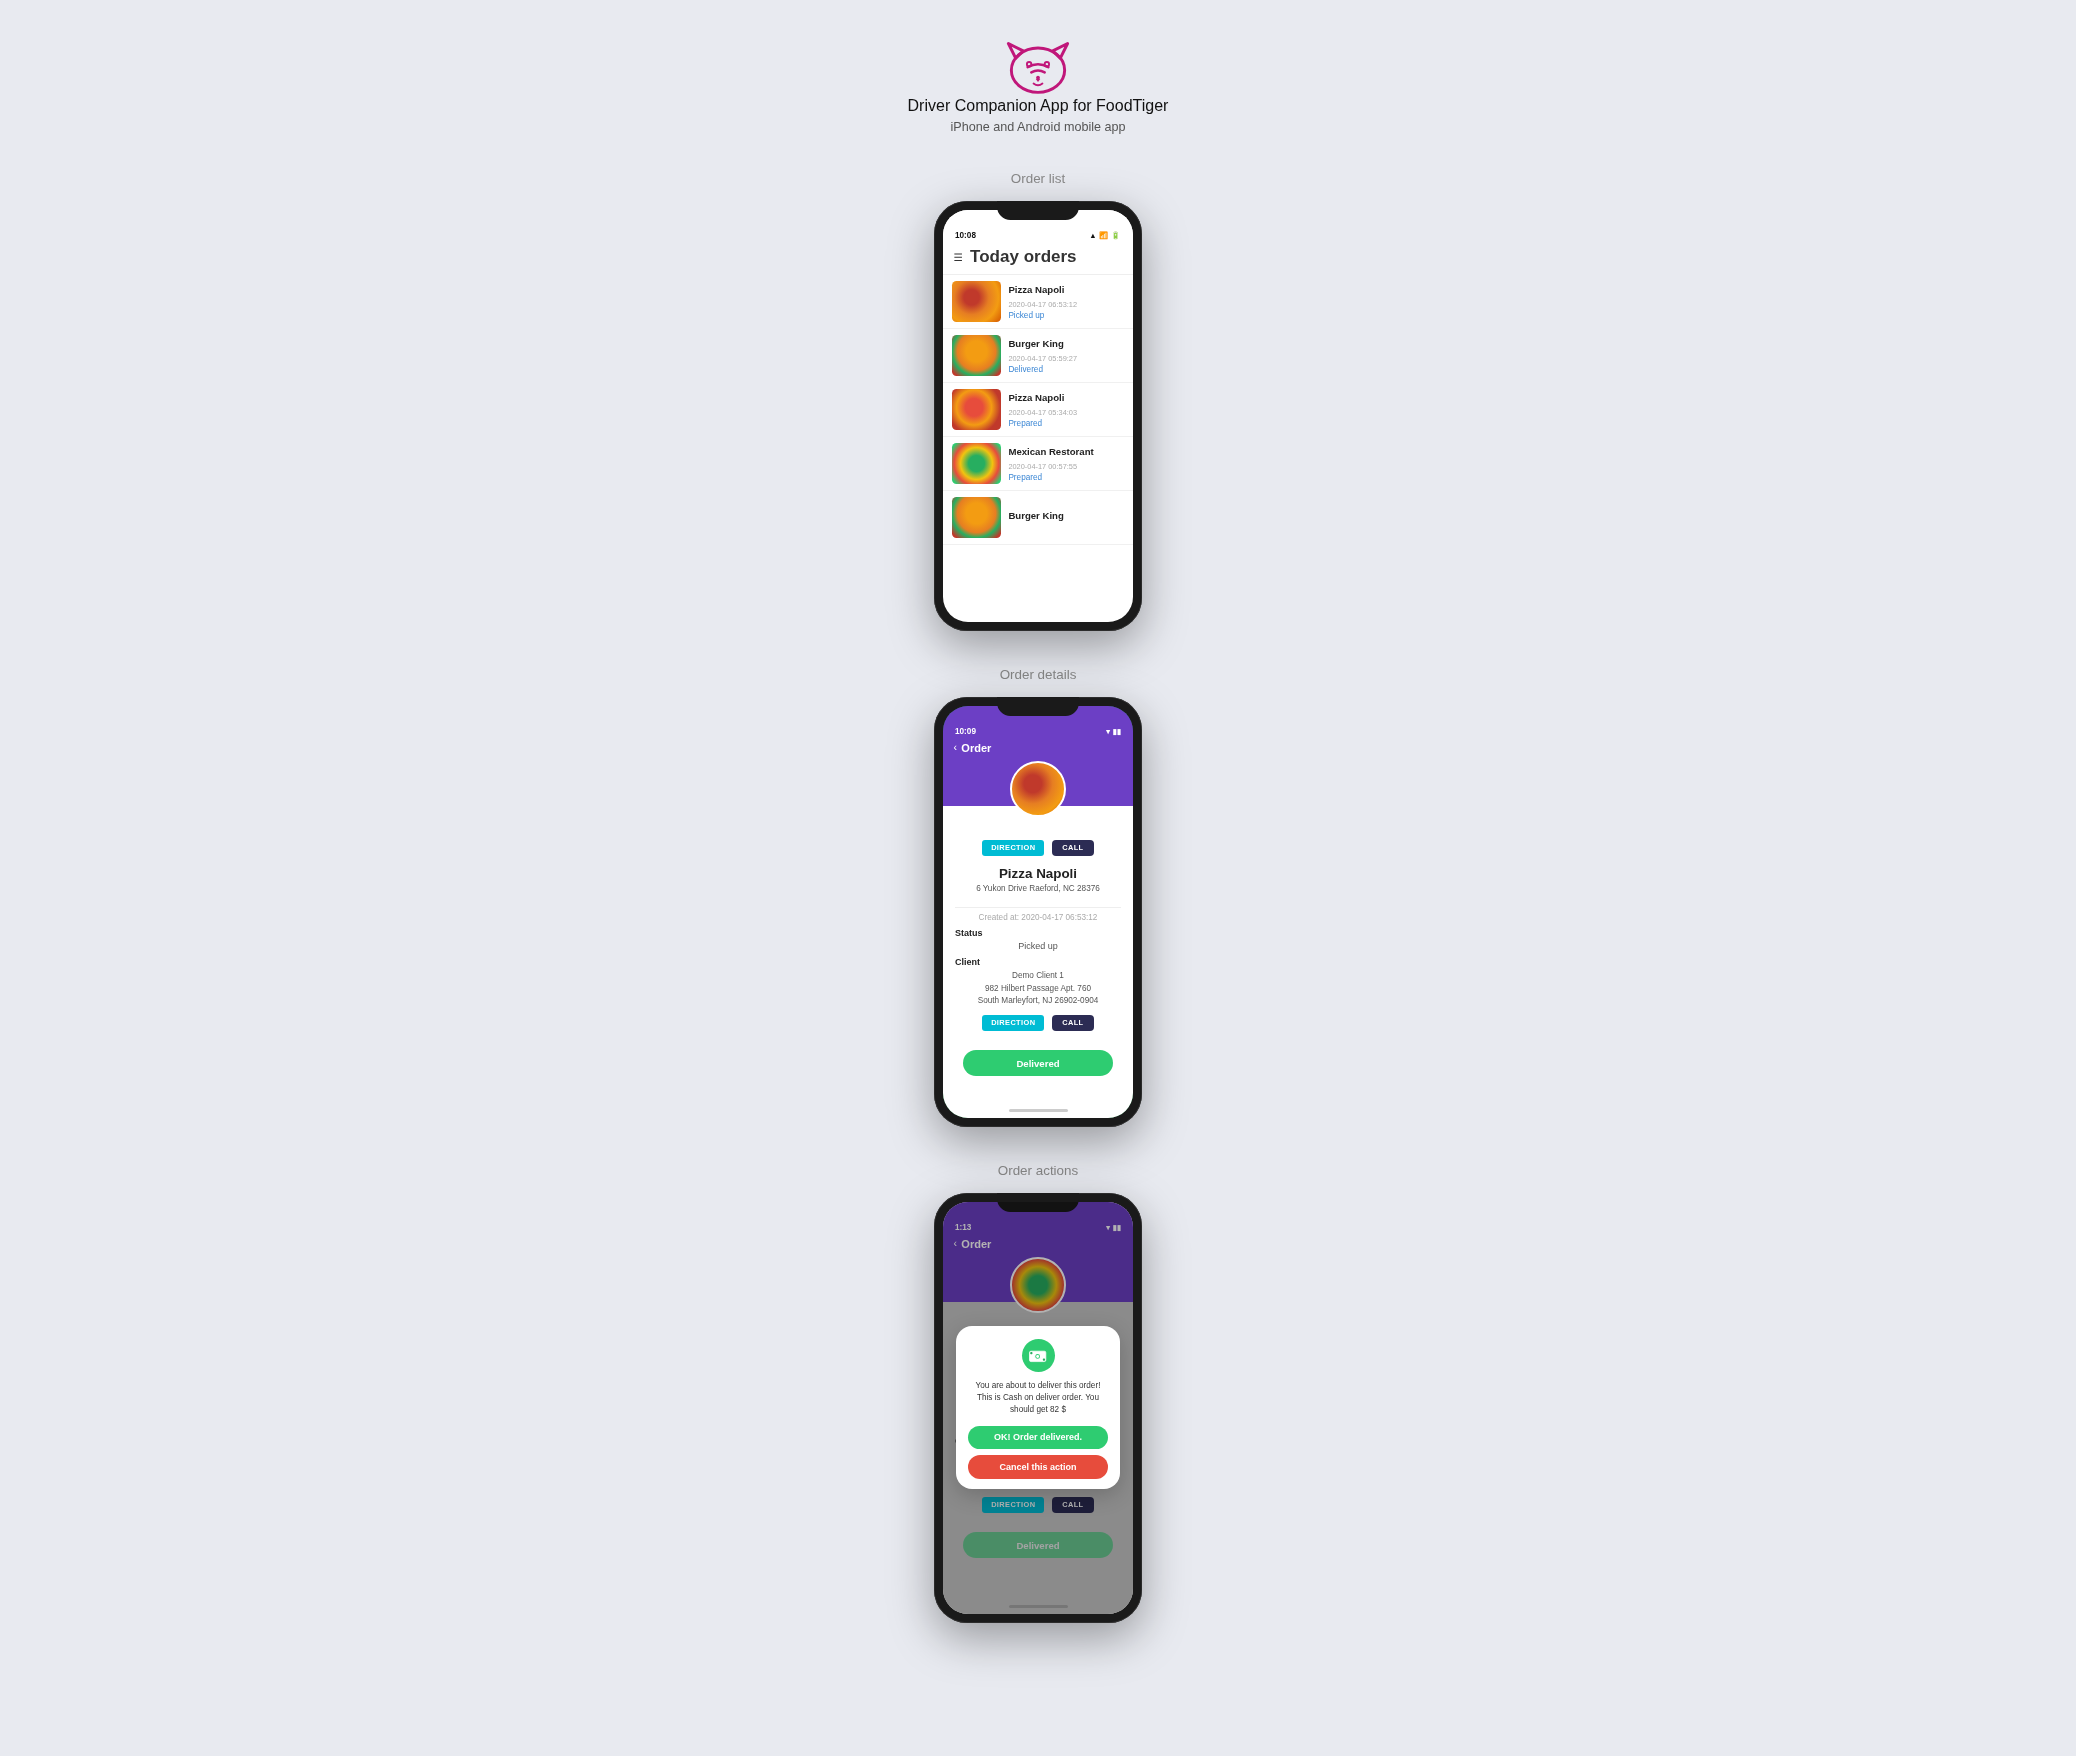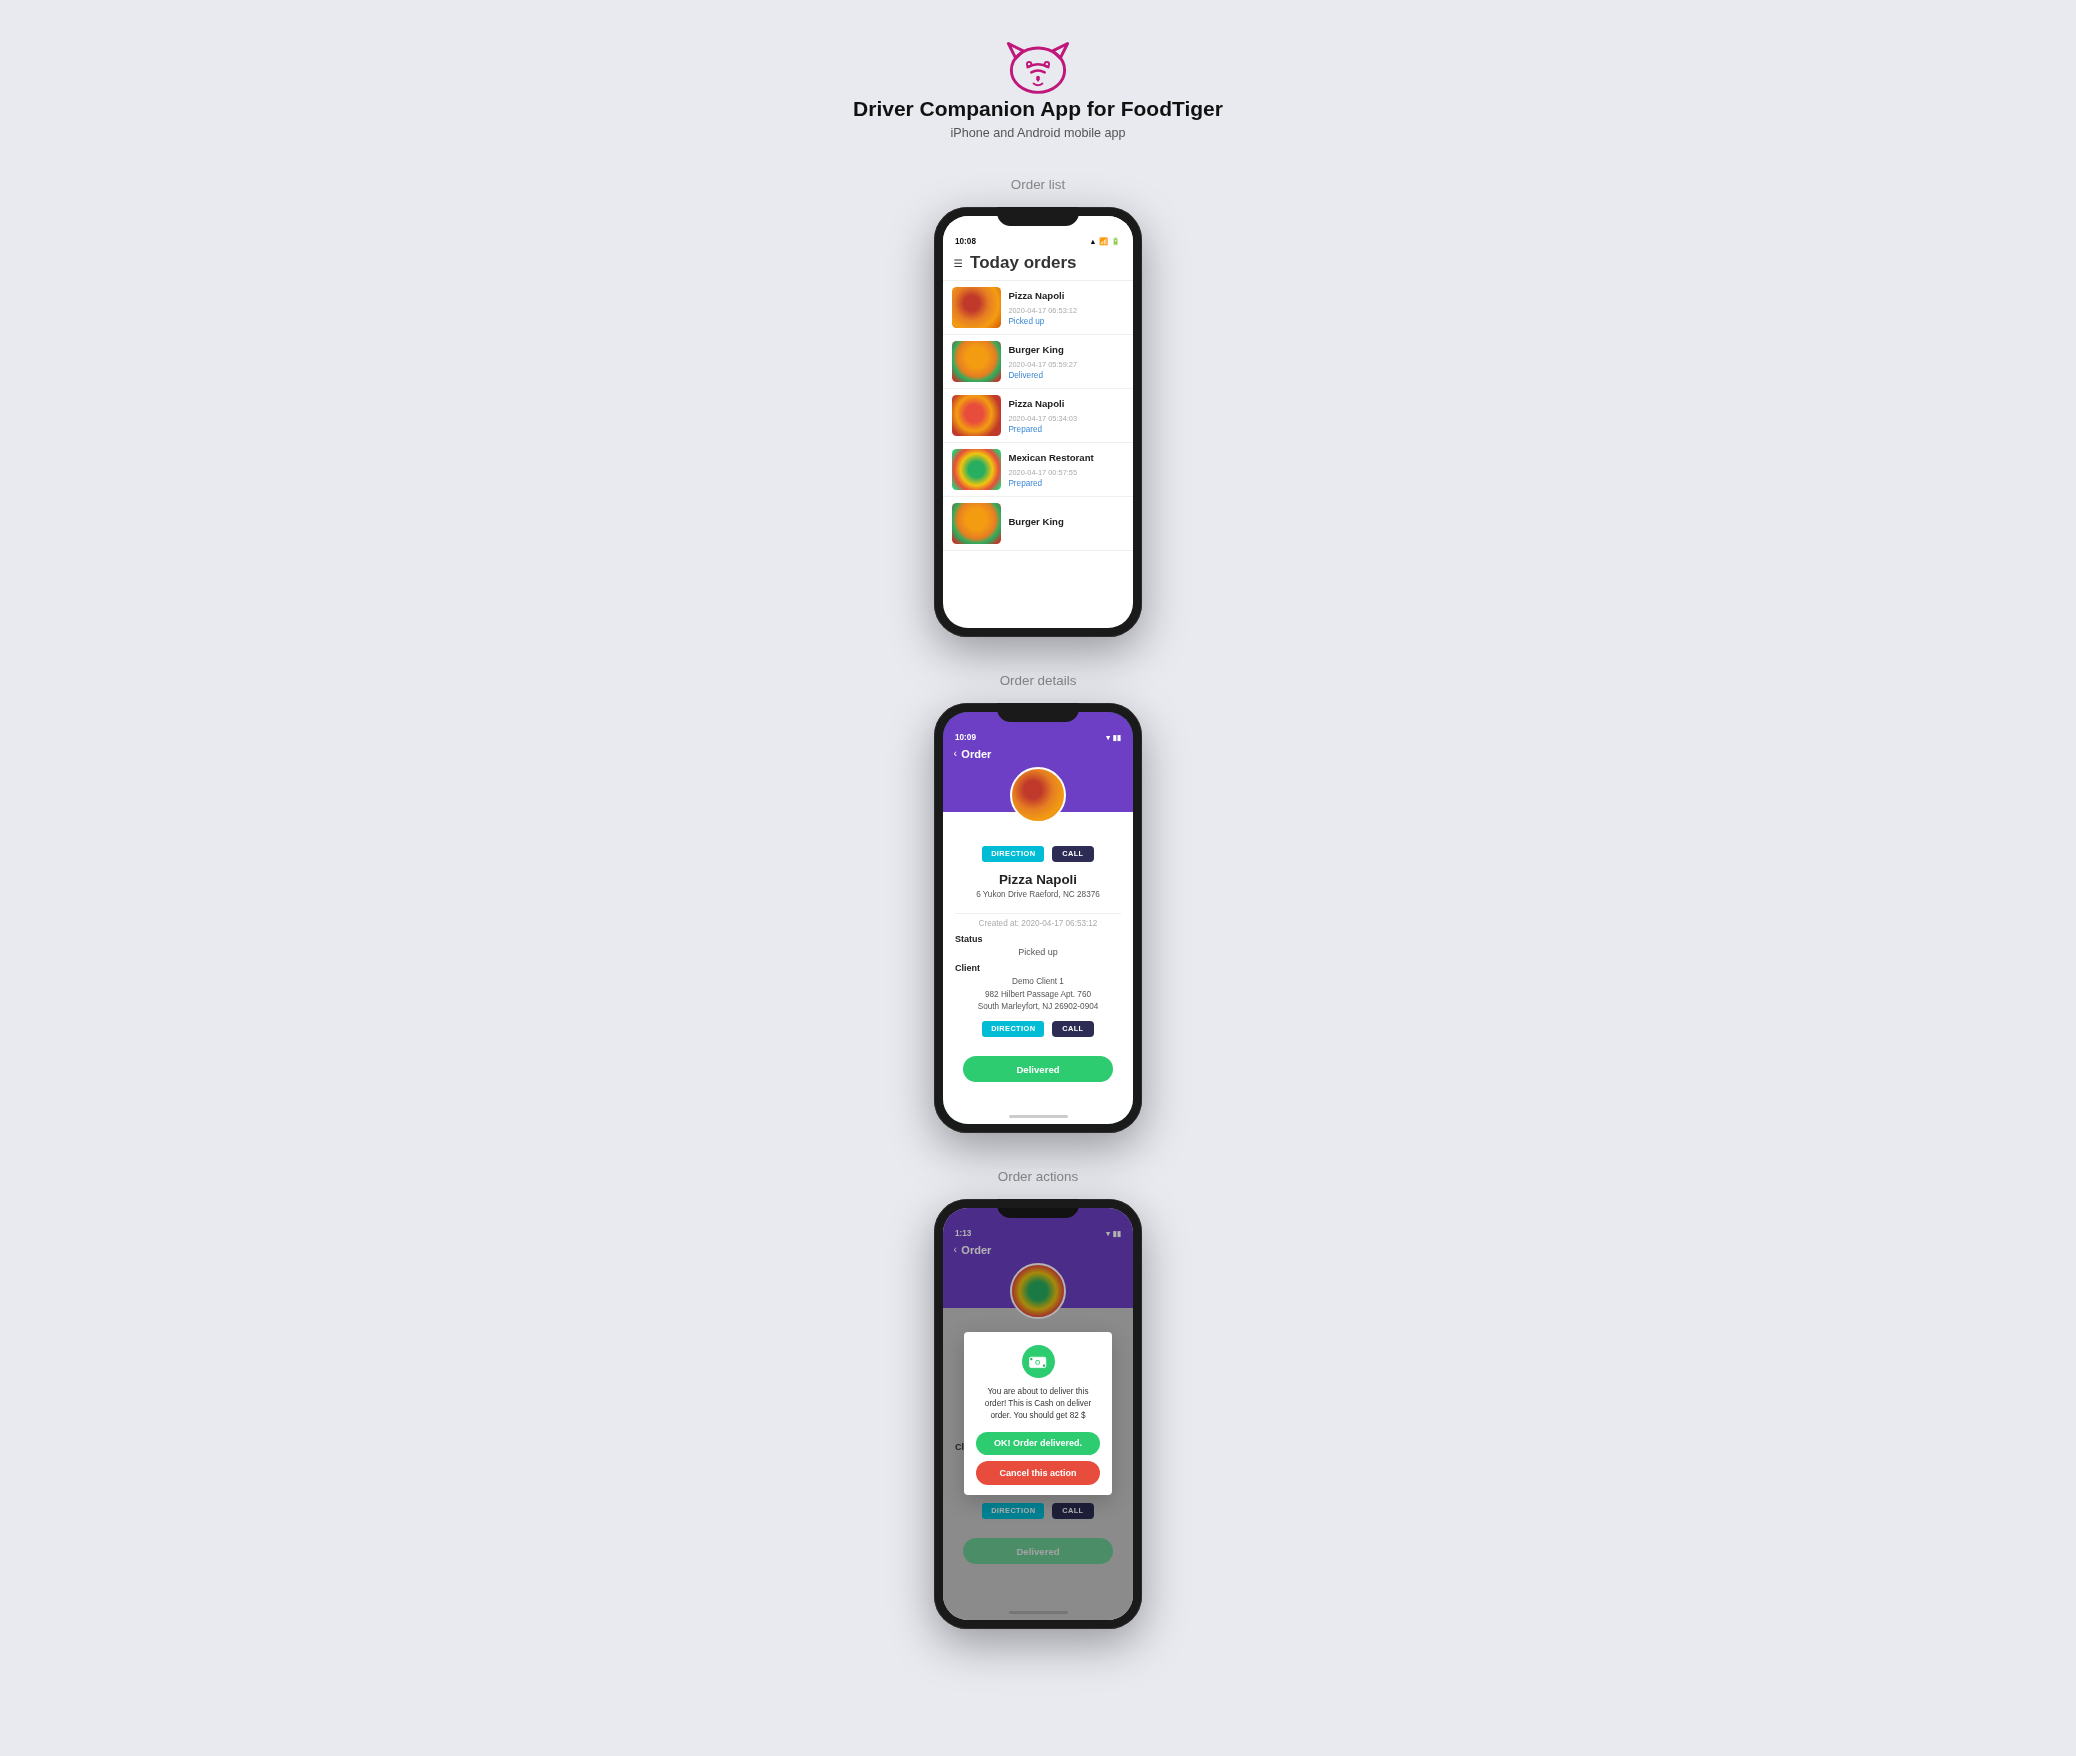--- a/index.html
+++ b/index.html
@@ -12,22 +12,22 @@
       align-items: center;
       padding: 30px 15px 45px;
     }
     .header {
       display: flex;
       flex-direction: column;
       align-items: center;
       margin-bottom: 37px;
     }
     .app-title {
-      font-size: 21px;
-      font-weight: 700;
+      font-size: 16px;
+      font-weight: 400;
       color: #111;
       margin-bottom: 4.5px;
     }
     .app-subtitle {
       font-size: 12.6px;
       color: #555;
       font-weight: 400;
     }
     .phones-section {
       display: flex;
@@ -198,23 +198,23 @@
       position: absolute;
       top: 0; left: 0; right: 0; bottom: 0;
       background: rgba(0,0,0,0.3);
       z-index: 20;
       display: flex;
       align-items: center;
       justify-content: center;
     }
     .modal-box {
       background: #fff;
-      border-radius: 4px;
+      border-radius: 16px;
       padding: 13.4px 12px 10.4px;
-      width: 148px;
+      width: 164px;
       display: flex;
       flex-direction: column;
       align-items: center;
       box-shadow: 0 6px 22px rgba(0,0,0,0.2);
     }
     .modal-icon {
       width: 33px;
       height: 33px;
       background: #2ecc71;
       border-radius: 50%;

